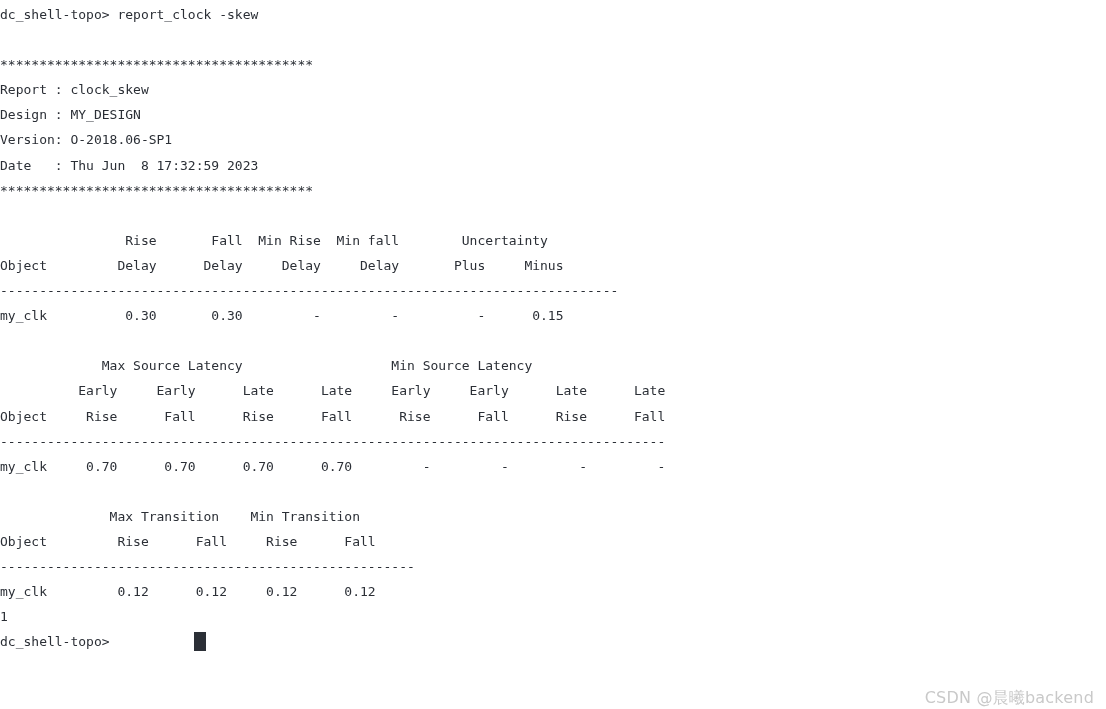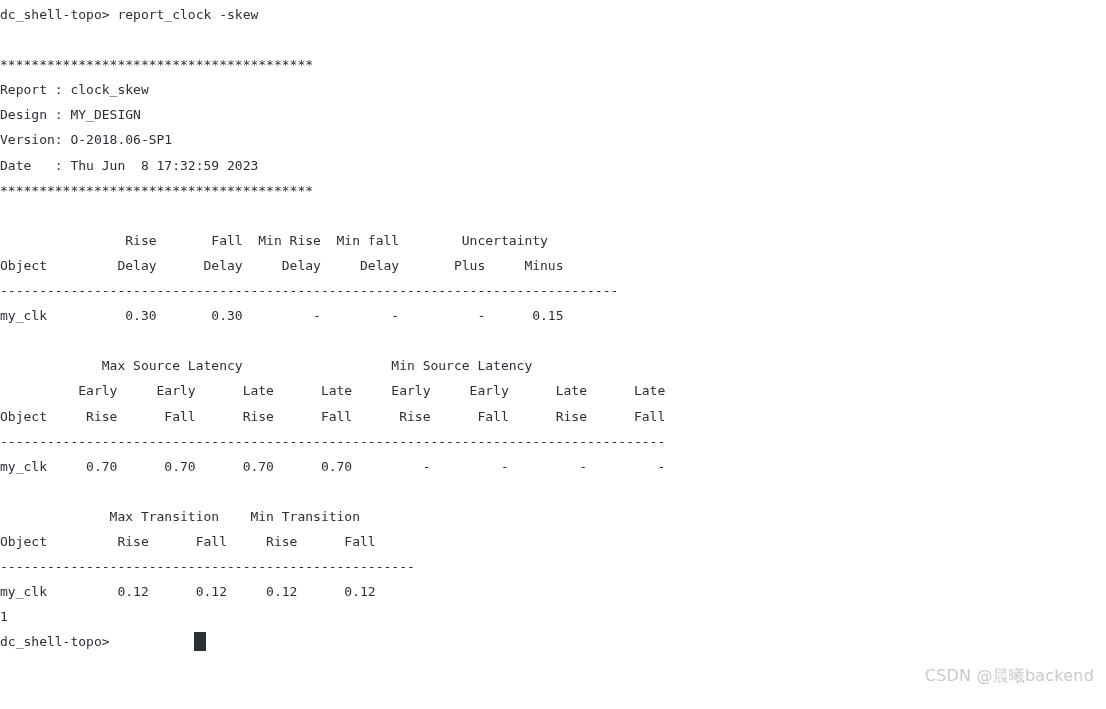--- a/index.html
+++ b/index.html
@@ -38,21 +38,21 @@
   .cursor-block {
     display: inline-block;
     width: 12.1px;
     height: 19px;
     background: #2b2f36;
     vertical-align: -3px;
   }
   .watermark {
     position: absolute;
     right: 12px;
-    bottom: 22px;
+    bottom: 0;
     font-family: "DejaVu Sans", sans-serif;
     font-size: 16px;
     color: #c9c9c9;
     white-space: pre;
     letter-spacing: 0.2px;
   }
 </style>
 </head>
 <body>
 

